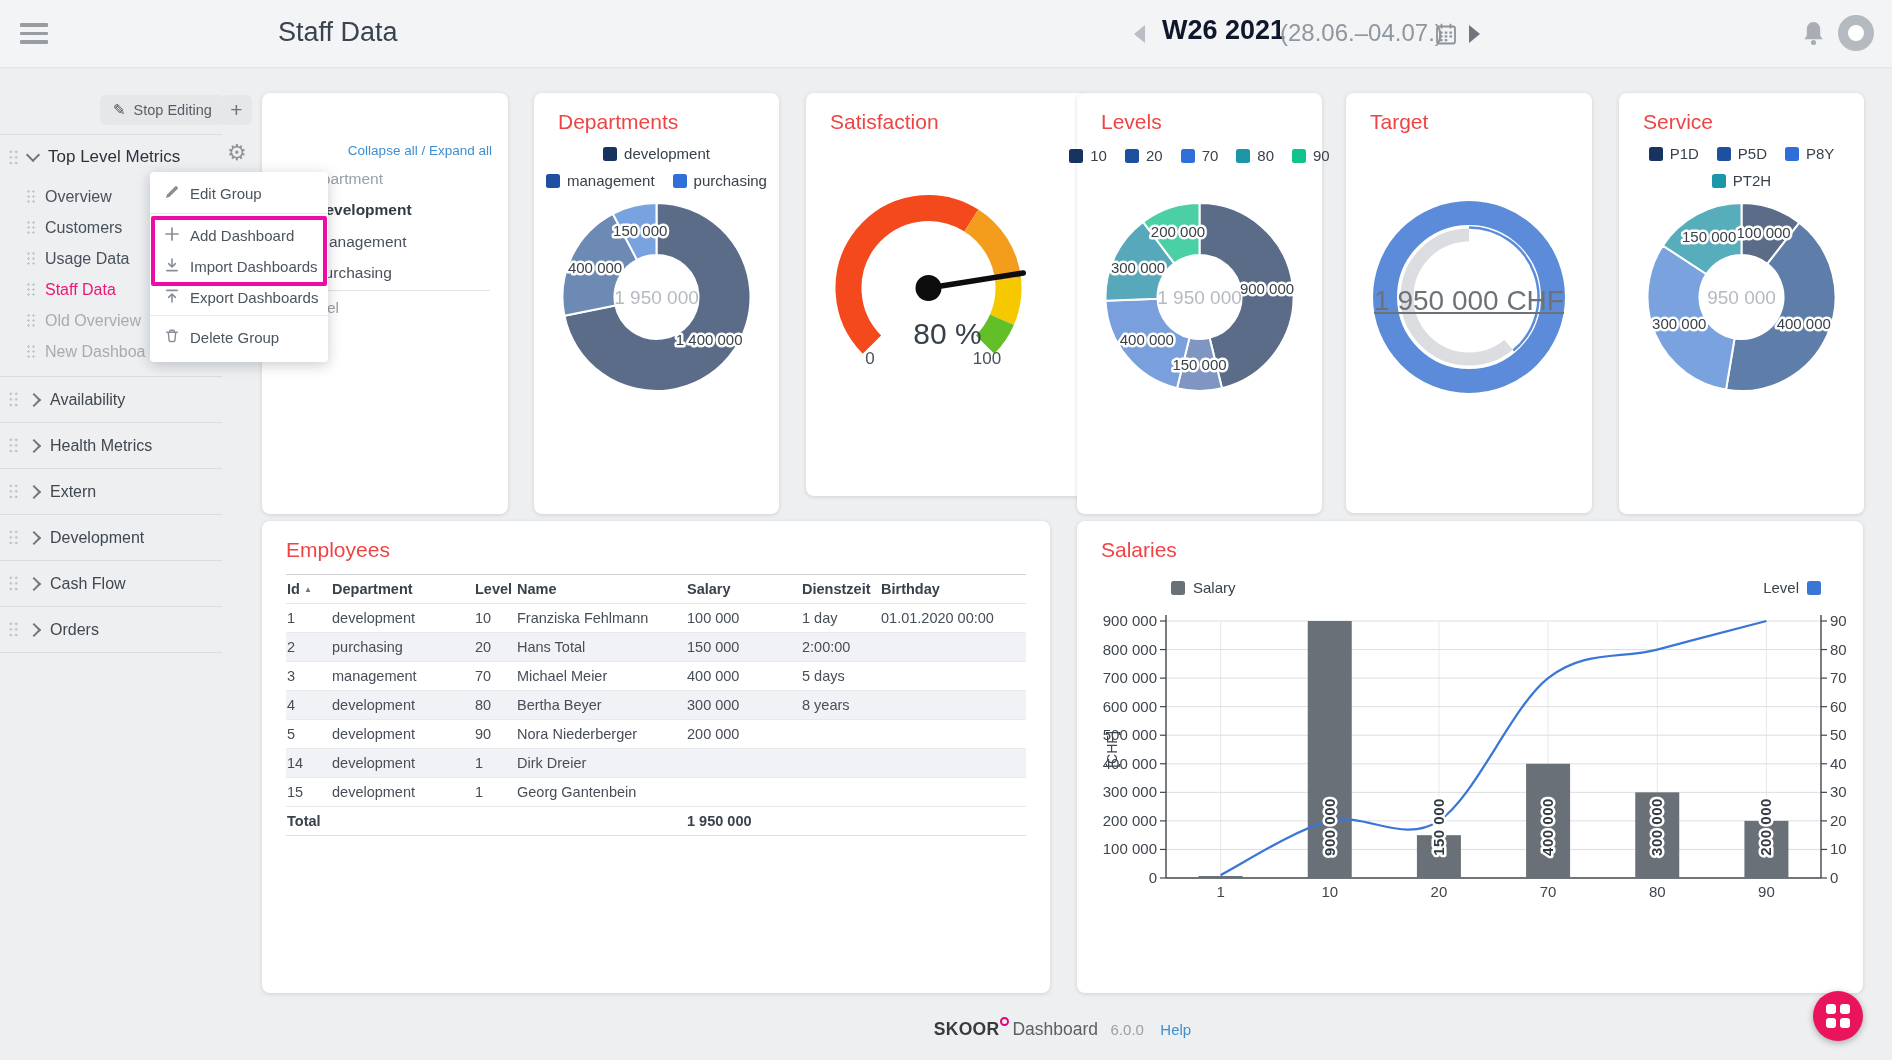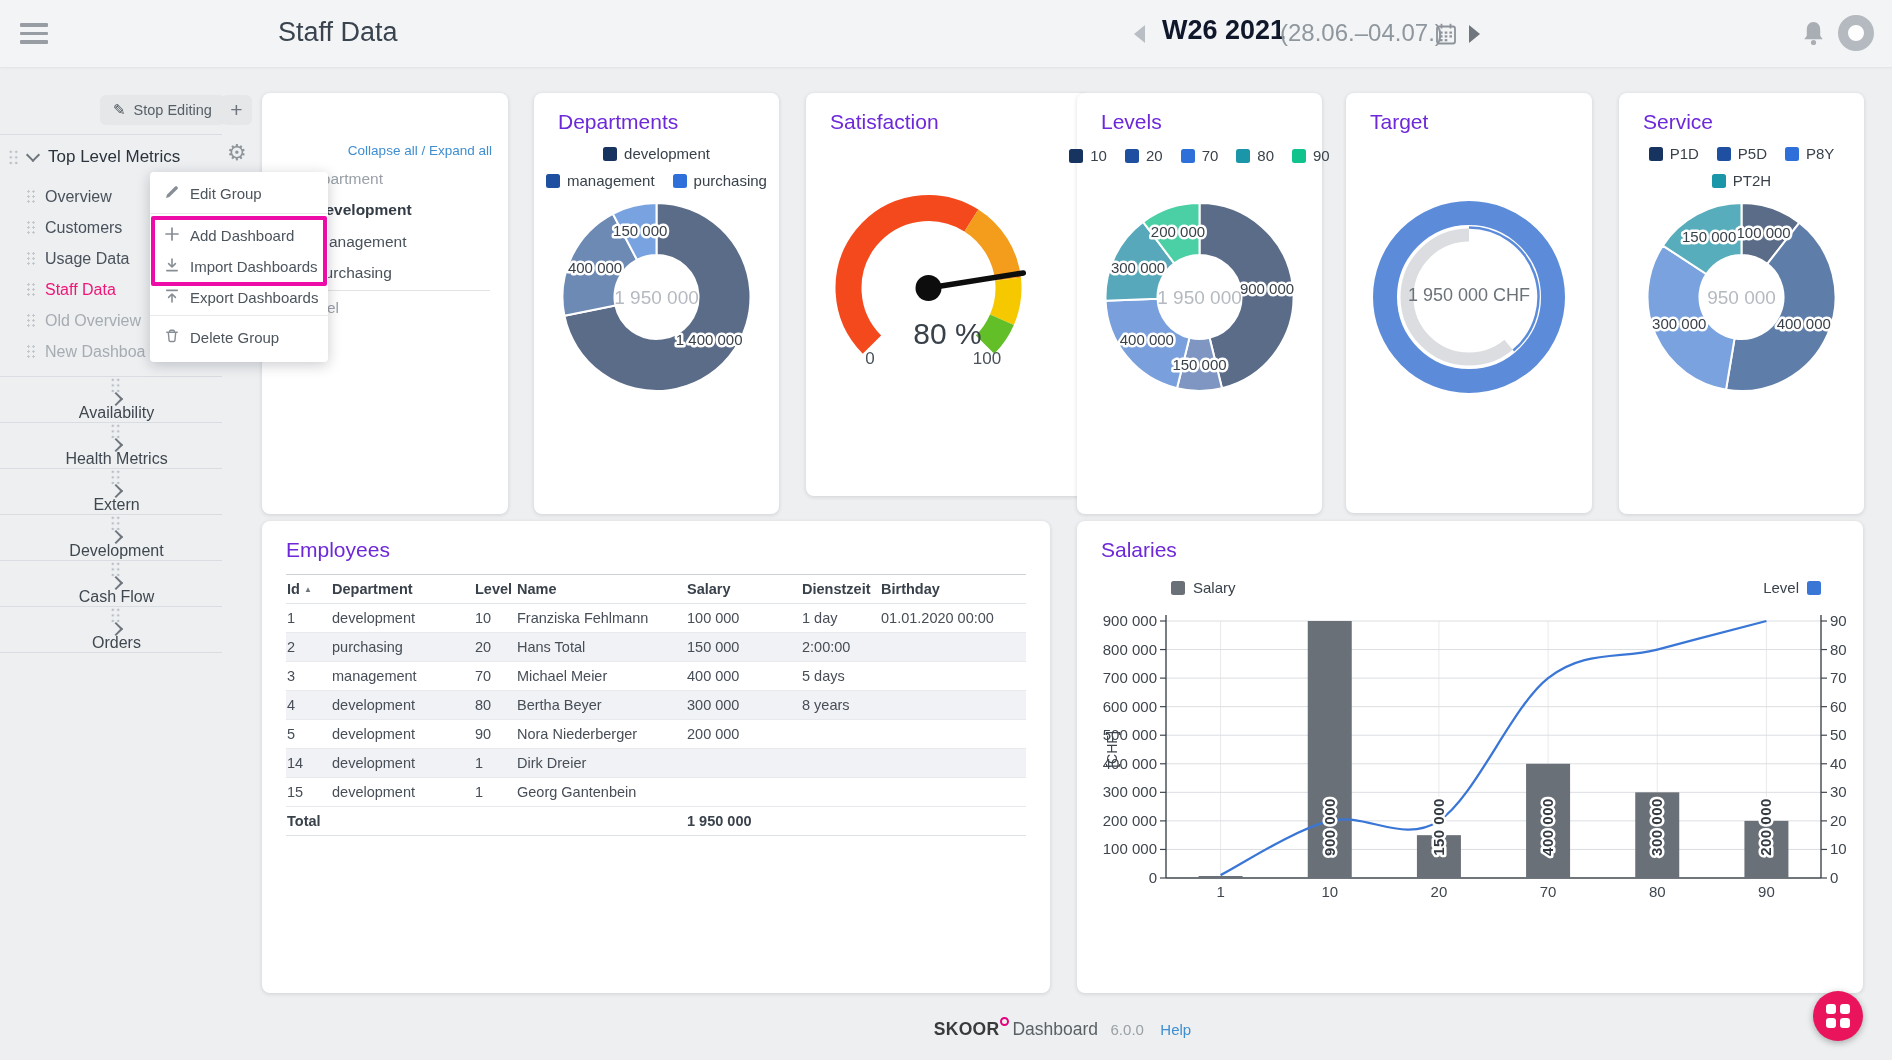--- a/index.html
+++ b/index.html
@@ -40,37 +40,37 @@
   .tlm-row .dots{margin-left:8px;}
   .tlm-row .chev{margin-left:9px;}
   .tlm-label{margin-left:10px;font-size:17px;color:#2b333c;}
   .gear{position:absolute;left:227px;top:142px;font-size:22px;color:#8f959b;cursor:pointer;line-height:1;}
   .dash-list{position:absolute;left:0;top:181px;width:222px;list-style:none;margin:0;padding:0;}
   .dash-list li{height:31px;display:flex;align-items:center;padding-left:26px;font-size:16px;color:#49515a;cursor:pointer;}
   .dash-list li .lbl{margin-left:9px;white-space:nowrap;overflow:hidden;}
   .dash-list li.active .lbl{color:#ee1677;}
   .dash-list li.disabled .lbl{color:#a6acb2;}
   .group-stack{position:absolute;left:0;top:376px;width:222px;border-bottom:1px solid #d9dce0;}
-  .group-row{height:45px;border-top:1px solid #d9dce0;display:flex;align-items:center;cursor:pointer;flex-direction:column;}
+  .group-row{height:45px;border-top:1px solid #d9dce0;display:flex;align-items:center;cursor:pointer;}
   .group-row .dots{margin-left:8px;}
   .group-row .chev{margin-left:10px;}
   .group-row .lbl{margin-left:11px;font-size:16px;color:#3f474f;}
 
   
   .menu{position:absolute;left:150px;top:172px;width:178px;height:190px;background:#fff;border-radius:4px;
         box-shadow:0 3px 14px rgba(20,25,40,.22);z-index:50;}
   .menu-item{position:absolute;left:0;width:100%;height:30px;display:flex;align-items:center;gap:10px;
              padding-left:14px;box-sizing:border-box;font-size:15px;color:#4c545c;cursor:pointer;}
   .menu-sep{position:absolute;left:0;width:100%;height:1px;background:#e8eaec;}
   .menu-hl{position:absolute;left:1px;right:1px;top:44px;height:70px;border:4px solid #ee0ca8;border-radius:2px;
            box-sizing:border-box;pointer-events:none;}
 
   
   .card{position:absolute;background:#fff;border-radius:8px;box-shadow:0 1px 4px rgba(30,35,45,.14);}
-  .card-title{position:absolute;left:24px;top:17px;font-size:21px;color:#6d28d9;}
+  .card-title{position:absolute;left:24px;top:17px;font-size:21px;color:#ef4444;}
   #card-tree{left:262px;top:93px;width:246px;height:421px;}
   #card-departments{left:534px;top:93px;width:245px;height:421px;}
   #card-satisfaction{left:806px;top:93px;width:245px;height:403px;padding-left:38px;}
   #card-levels{left:1077px;top:93px;width:245px;height:421px;}
   #card-target{left:1346px;top:93px;width:246px;height:420px;}
   #card-service{left:1619px;top:93px;width:245px;height:421px;}
   #card-employees{left:262px;top:521px;width:788px;height:472px;}
   #card-salaries{left:1077px;top:521px;width:786px;height:472px;}
 
   .tree-links{position:absolute;right:16px;top:50px;font-size:13.5px;color:#3e8ed0;}
@@ -80,21 +80,21 @@
   .tree-node.item{left:54px;color:#49515a;}
   .tree-node.selected{left:54px;color:#333c45;font-weight:700;}
   .tree-sep{position:absolute;left:18px;right:18px;height:1px;background:#e2e4e7;}
 
   .legend-row{position:absolute;left:0;right:0;display:flex;justify-content:center;align-items:center;gap:18px;
               font-size:15px;color:#39424b;}
   .lg-item{display:flex;align-items:center;gap:7px;cursor:pointer;}
   .lg-sq{width:14px;height:14px;border-radius:2.5px;display:inline-block;flex:none;}
   .donut-svg{position:absolute;left:0;top:98px;}
   .donut-center{position:absolute;left:0;right:0;top:194px;text-align:center;font-size:19px;color:#b5bac0;}
-  .target-center{position:absolute;left:0;right:0;top:192px;text-align:center;font-size:18px;color:#6b7278;}
+  .target-center{position:absolute;left:0;right:0;top:192px;text-align:center;font-size:28px;color:#6b7278;text-decoration:underline;}
   .gauge-value{position:absolute;left:0;right:0;top:224px;text-align:center;font-size:30px;color:#39424b;}
   .gauge-min{position:absolute;left:44px;width:40px;top:256px;text-align:center;font-size:17px;color:#49525a;}
   .gauge-max{position:absolute;left:161px;width:40px;top:256px;text-align:center;font-size:17px;color:#49525a;}
 
   
   .emp-table{position:absolute;left:24px;top:53px;width:740px;border-collapse:collapse;font-size:14.5px;color:#474e57;table-layout:fixed;}
   .emp-table th{height:26px;border-top:1px solid #ced2d6;border-bottom:1px solid #e2e5e8;font-weight:700;color:#39414b;white-space:nowrap;}
   .emp-table td{height:26px;border-bottom:1px solid #e7e9ec;white-space:nowrap;overflow:hidden;}
   .emp-table tr.stripe{background:#f1f2f5;}
   .emp-table tr.total-row td{font-weight:700;color:#39414b;border-bottom:1px solid #dfe2e5;}

